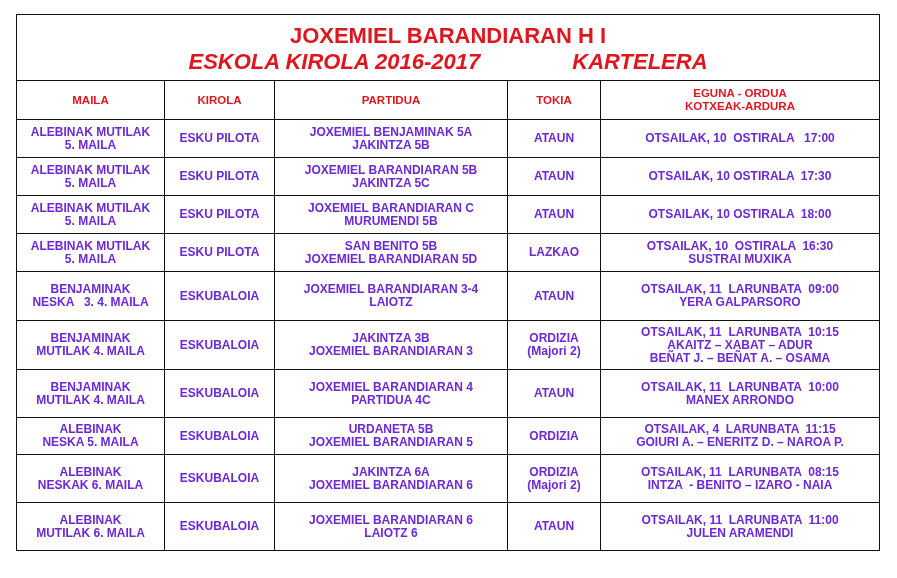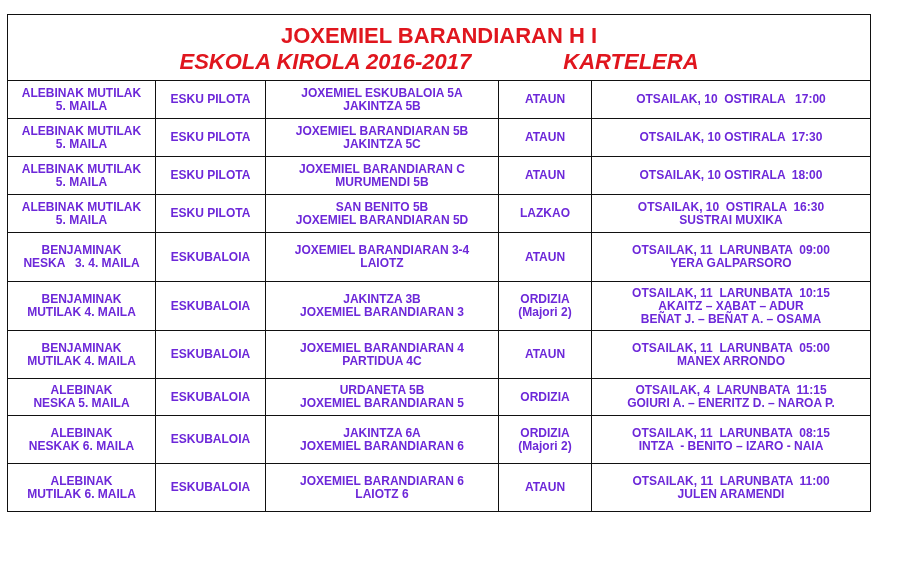--- a/index.html
+++ b/index.html
@@ -1,19 +1,19 @@
 <!DOCTYPE html>
 <html><head>
 <meta charset="utf-8">
 <style>
   html, body { margin: 0; padding: 0; background: #ffffff; }
   body { width: 897px; height: 578px; position: relative; overflow: hidden;
          font-family: "Liberation Sans", "DejaVu Sans", sans-serif; }
   table.sched {
-    position: absolute; left: 7px; top: 14px;
+    position: absolute; left: 16px; top: 14px;
     width: 863px; border-collapse: collapse; table-layout: fixed;
   }
   table.sched td, table.sched th {
     border: 1.5px solid #111111; text-align: center; vertical-align: middle;
     padding: 0; overflow: hidden;
   }
   .title-cell { height: 65px; color: #e0161e; font-weight: bold; font-size: 22px;
                 line-height: 26px; }
   .title-line1 { display: block; padding-top: 2px; }
   .title-line2 { display: block; font-style: italic; }
@@ -38,29 +38,39 @@
     <col style="width:93px">
     <col style="width:279px">
   </colgroup>
   <tbody>
       <tr>
     <td colspan="5" class="title-cell">
       <span class="title-line1">JOXEMIEL  BARANDIARAN  H I</span>
       <span class="title-line2"><span>ESKOLA KIROLA  2016-2017</span><span class="t-gap"></span><span>KARTELERA</span></span>
     </td>
   </tr>
-
-  <tr class="row r39">
-    <td>
-          <span class="line">ALEBINAK MUTILAK</span>
-          <span class="line">5. MAILA</span>
-        </td>
-    <td>ESKU PILOTA</td>
-    <td>
-          <span class="line">JOXEMIEL ESKUBALOIA 5A</span>
+  <tr class="hdr">
+    <th>MAILA</th>
+    <th>KIROLA</th>
+    <th>PARTIDUA</th>
+    <th>TOKIA</th>
+    <th>
+      <span class="line">EGUNA - ORDUA</span>
+      <span class="line">KOTXEAK-ARDURA</span>
+    </th>
+  </tr>
+
+  <tr class="row r39">
+    <td>
+          <span class="line">ALEBINAK MUTILAK</span>
+          <span class="line">5. MAILA</span>
+        </td>
+    <td>ESKU PILOTA</td>
+    <td>
+          <span class="line">JOXEMIEL BENJAMINAK 5A</span>
           <span class="line">JAKINTZA 5B</span>
         </td>
     <td>
           <span class="line">ATAUN</span>
         </td>
     <td>
           <span class="line">OTSAILAK, 10  OSTIRALA   17:00</span>
         </td>
   </tr>
 
@@ -166,21 +176,21 @@
         </td>
     <td>ESKUBALOIA</td>
     <td>
           <span class="line">JOXEMIEL BARANDIARAN 4</span>
           <span class="line">PARTIDUA 4C</span>
         </td>
     <td>
           <span class="line">ATAUN</span>
         </td>
     <td>
-          <span class="line">OTSAILAK, 11  LARUNBATA  05:00</span>
+          <span class="line">OTSAILAK, 11  LARUNBATA  10:00</span>
           <span class="line">MANEX ARRONDO</span>
         </td>
   </tr>
 
   <tr class="row r37">
     <td>
           <span class="line">ALEBINAK</span>
           <span class="line">NESKA 5. MAILA</span>
         </td>
     <td>ESKUBALOIA</td>

